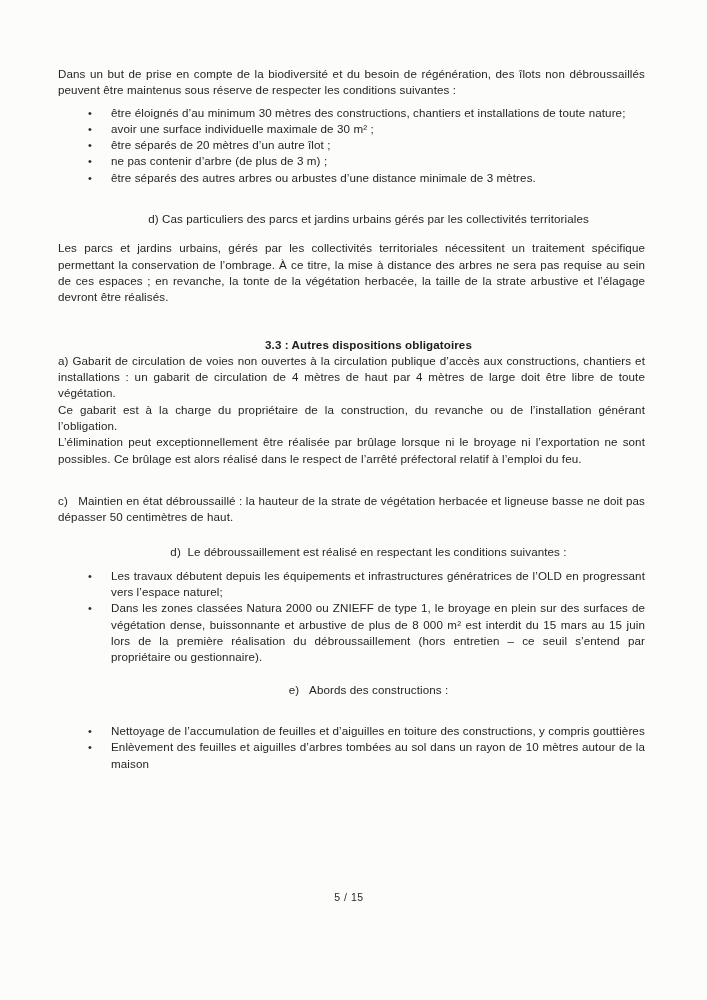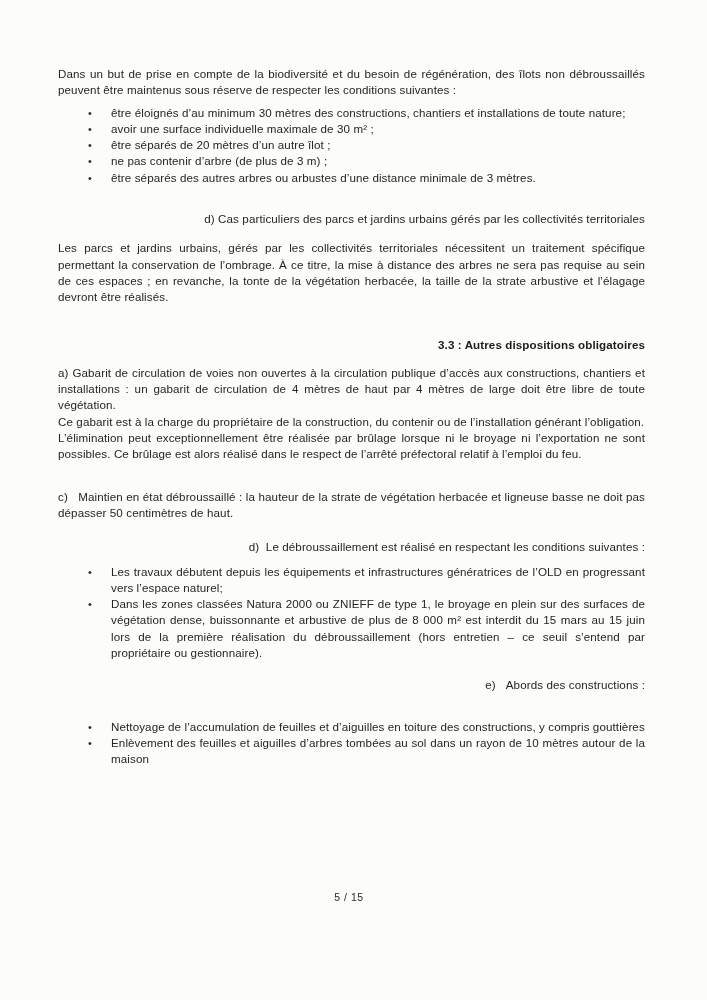--- a/index.html
+++ b/index.html
@@ -19,42 +19,42 @@
   .content {
     position: absolute;
     left: 58px;
     top: 66px;
     width: 587px;
     font-size: 11.6px;
     line-height: 16.3px;
     letter-spacing: 0.1px;
   }
   p { text-align: justify; }
-  p.left { text-align: right; margin-left: 34px; }
+  p.left { text-align: center; margin-left: 34px; }
   .bold { font-weight: bold; color: #1c1c1c; }
   ul.bl { list-style: none; }
   ul.bl li {
     position: relative;
     padding-left: 53px;
     text-align: justify;
   }
   ul.bl li::before {
     content: "\2022";
     position: absolute;
     left: 30px;
     top: 0;
     font-size: 11px;
     color: #2a2a2a;
   }
   
   #intro-bullets   { margin-top: 6px; }
   #sec-d-heading   { margin-top: 25px; }
   #sec-d-para      { margin-top: 13px; }
   #sec-33-heading  { margin-top: 31px; }
-  #item-a-p1       { margin-top: 12px; }
+  #item-a-p1       { }
   #item-b-p1       { margin-top: 10px; }
   #item-c          { margin-top: 26px; }
   #item-d          { margin-top: 18px; }
   #item-d-bullets  { margin-top: 8px; }
   #item-e          { margin-top: 16px; }
   #item-e-bullets  { margin-top: 25px; }
   .footer {
     position: absolute;
     top: 891px;
     left: 0;
@@ -81,21 +81,21 @@
       <li><span>être séparés des autres arbres ou arbustes d’une distance minimale de 3 mètres.</span></li>
     </ul>
 
     <p class="left" id="sec-d-heading">d) Cas particuliers des parcs et jardins urbains gérés par les collectivités territoriales</p>
 
     <p class="j" id="sec-d-para">Les parcs et jardins urbains, gérés par les collectivités territoriales nécessitent un traitement spécifique permettant la conservation de l’ombrage. À ce titre, la mise à distance des arbres ne sera pas requise au sein de ces espaces ; en revanche, la tonte de la végétation herbacée, la taille de la strate arbustive et l’élagage devront être réalisés.</p>
 
     <p class="left bold" id="sec-33-heading">3.3 : Autres dispositions obligatoires</p>
 
     <p class="j" id="item-a-p1">a) Gabarit de circulation de voies non ouvertes à la circulation publique d’accès aux constructions, chantiers et installations : un gabarit de circulation de 4 mètres de haut par 4 mètres de large doit être libre de toute végétation.</p>
-    <p class="j" id="item-a-p2">Ce gabarit est à la charge du propriétaire de la construction, du contenir ou de l’installation générant l’obligation.</p>
+    <p class="j" id="item-a-p2">Ce gabarit est à la charge du propriétaire de la construction, du revanche ou de l’installation générant l’obligation.</p>
 
     <p class="j" id="item-b-p2">L’élimination peut exceptionnellement être réalisée par brûlage lorsque ni le broyage ni l’exportation ne sont possibles. Ce brûlage est alors réalisé dans le respect de l’arrêté préfectoral relatif à l’emploi du feu.</p>
 
     <p class="j" id="item-c">c)&nbsp;&nbsp;&nbsp;Maintien en état débroussaillé : la hauteur de la strate de végétation herbacée et ligneuse basse ne doit pas dépasser 50 centimètres de haut.</p>
 
     <p class="left" id="item-d">d)&nbsp; Le débroussaillement est réalisé en respectant les conditions suivantes :</p>
 
     <ul class="bl" id="item-d-bullets">
       <li><span>Les travaux débutent depuis les équipements et infrastructures génératrices de l’OLD en progressant vers l’espace naturel;</span></li>
       <li><span>Dans les zones classées Natura 2000 ou ZNIEFF de type 1, le broyage en plein sur des surfaces de végétation dense, buissonnante et arbustive de plus de 8&nbsp;000 m² est interdit du 15 mars au 15 juin lors de la première réalisation du débroussaillement (hors entretien – ce seuil s’entend par propriétaire ou gestionnaire).</span></li>

